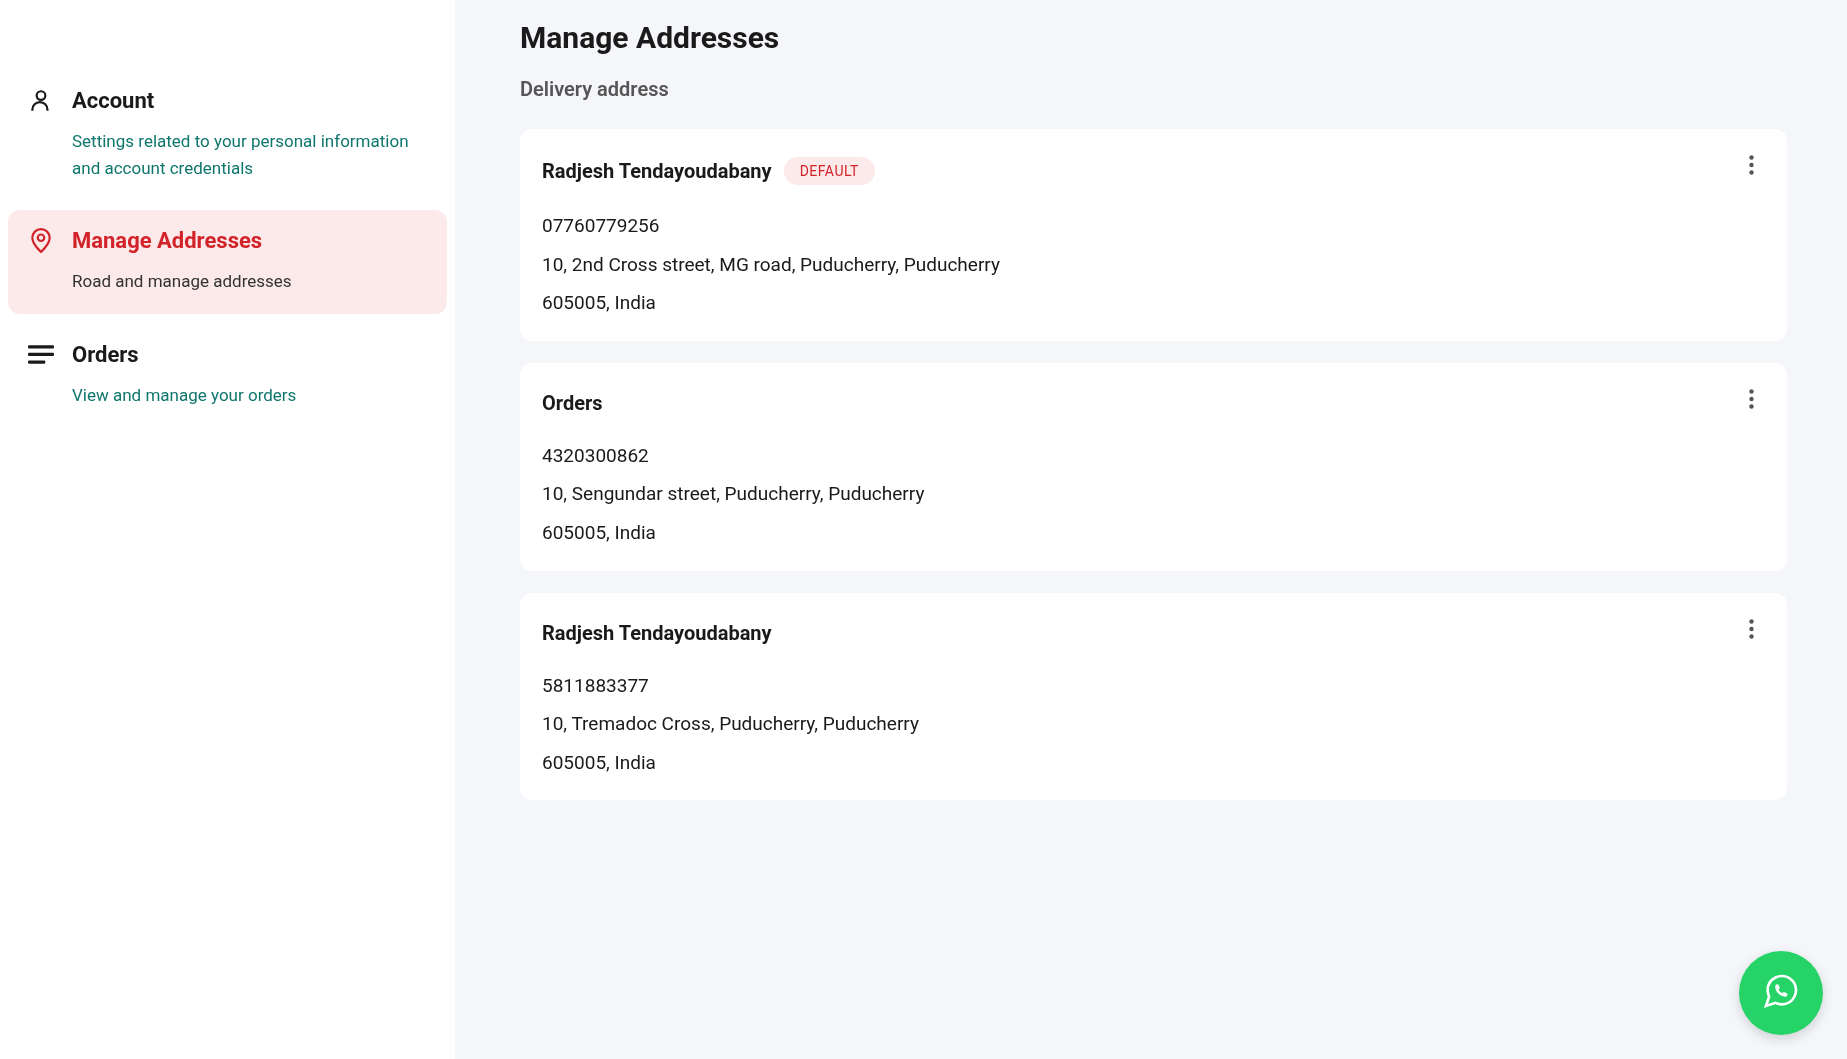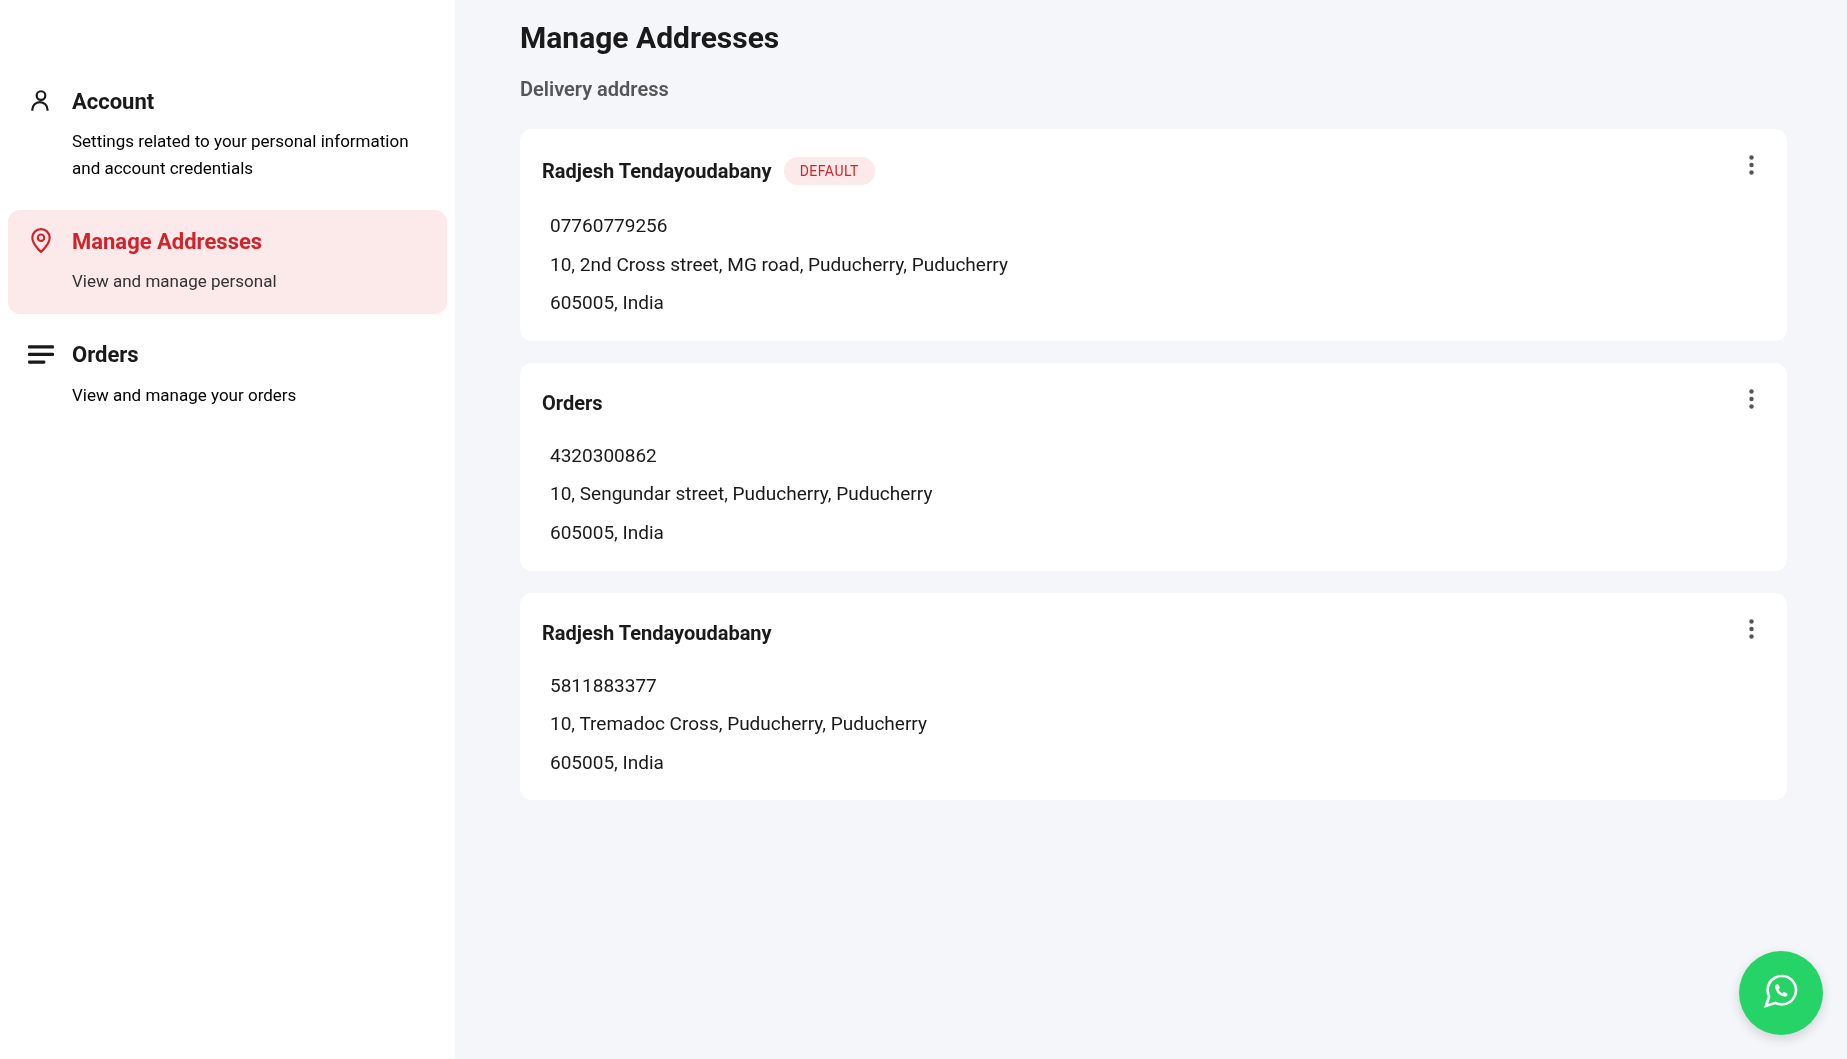--- a/index.html
+++ b/index.html
@@ -22,21 +22,20 @@
       padding: 18px 20px;
       border-radius: 12px;
       cursor: pointer;
       margin-bottom: 10px;
     }
     .sidebar-item.active {
       background: #fce9e9;
     }
     .sidebar-item-header {
       display: flex;
-      align-items: center;
       gap: 18px;
       margin-bottom: 14px;
     }
     .sidebar-item-icon {
       width: 26px;
       height: 26px;
       display: flex;
       align-items: center;
       justify-content: center;
       flex-shrink: 0;
@@ -44,21 +43,21 @@
     .sidebar-item-title {
       font-size: 22px;
       font-weight: 700;
       color: #1a1a1a;
     }
     .sidebar-item.active .sidebar-item-title {
       color: #d3232a;
     }
     .sidebar-item-desc {
       font-size: 17px;
-      color: #000000;
+      color: #0f766e;
       line-height: 1.6;
       margin-left: 44px;
     }
     .sidebar-item.active .sidebar-item-desc {
       color: #333;
     }
     .main {
       flex: 1;
       padding: 20px 60px 20px 65px;
     }
@@ -111,21 +110,20 @@
       align-items: center;
       justify-content: center;
       cursor: pointer;
       color: #555;
     }
     .address-line {
       font-size: 19px;
       color: #1a1a1a;
       line-height: 1.4;
       margin-bottom: 12px;
-      margin-left: 8px;
     }
     .address-line:last-child {
       margin-bottom: 0;
     }
     .whatsapp-fab {
       position: fixed;
       bottom: 24px;
       right: 24px;
       width: 84px;
       height: 84px;
@@ -158,21 +156,21 @@
   <div class="sidebar-item active">
     <div class="sidebar-item-header">
       <span class="sidebar-item-icon">
         <svg width="26" height="26" viewBox="0 0 24 24" fill="none" stroke="#d3232a" stroke-width="2">
           <path d="M12 22s8-7 8-13a8 8 0 1 0-16 0c0 6 8 13 8 13z"></path>
           <circle cx="12" cy="9" r="3"></circle>
         </svg>
       </span>
       <span class="sidebar-item-title">Manage Addresses</span>
     </div>
-    <div class="sidebar-item-desc">View and manage personal</div>
+    <div class="sidebar-item-desc">Road and manage addresses</div>
   </div>
 
   <div class="sidebar-item">
     <div class="sidebar-item-header">
       <span class="sidebar-item-icon">
         <svg width="26" height="20" viewBox="0 0 24 18" fill="#1a1a1a">
           <rect x="0" y="0" width="24" height="3" rx="1"></rect>
           <rect x="0" y="7" width="24" height="3" rx="1"></rect>
           <rect x="0" y="14" width="16" height="3" rx="1"></rect>
         </svg>

